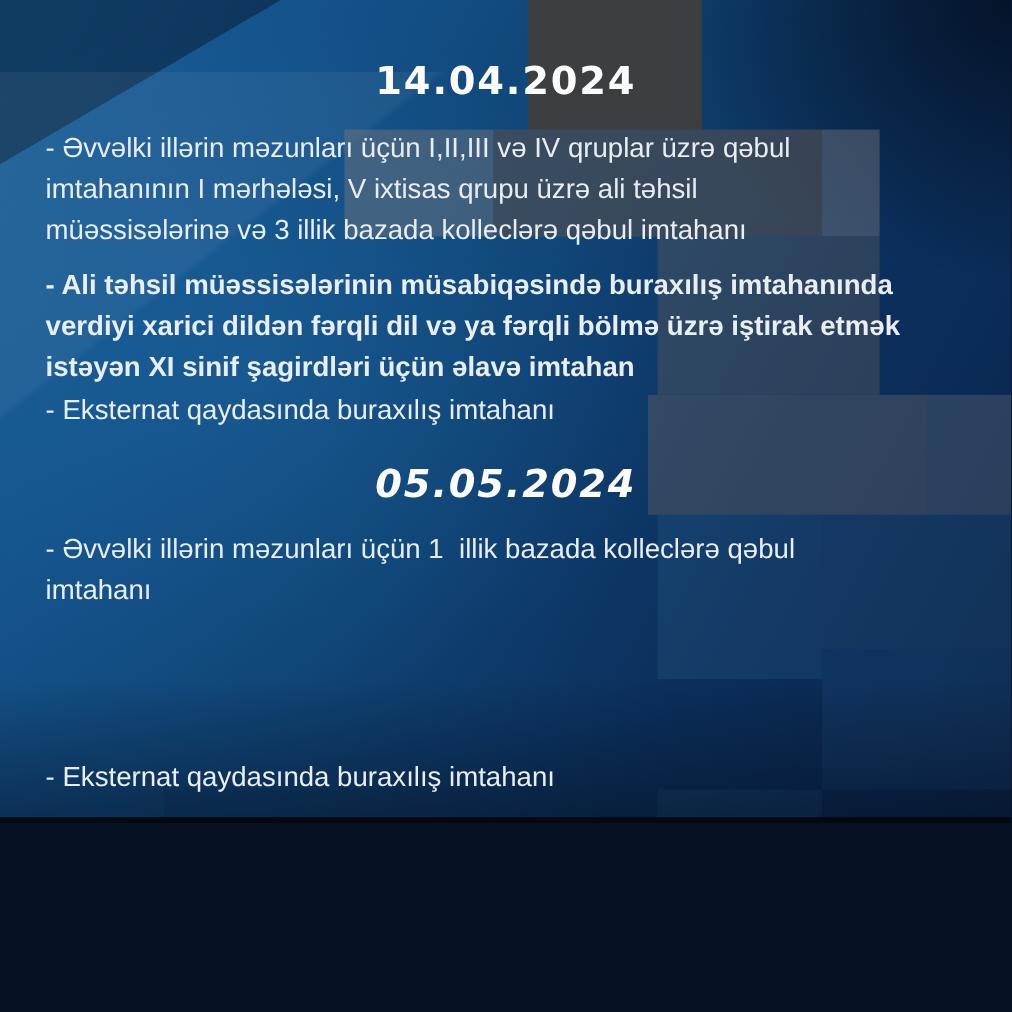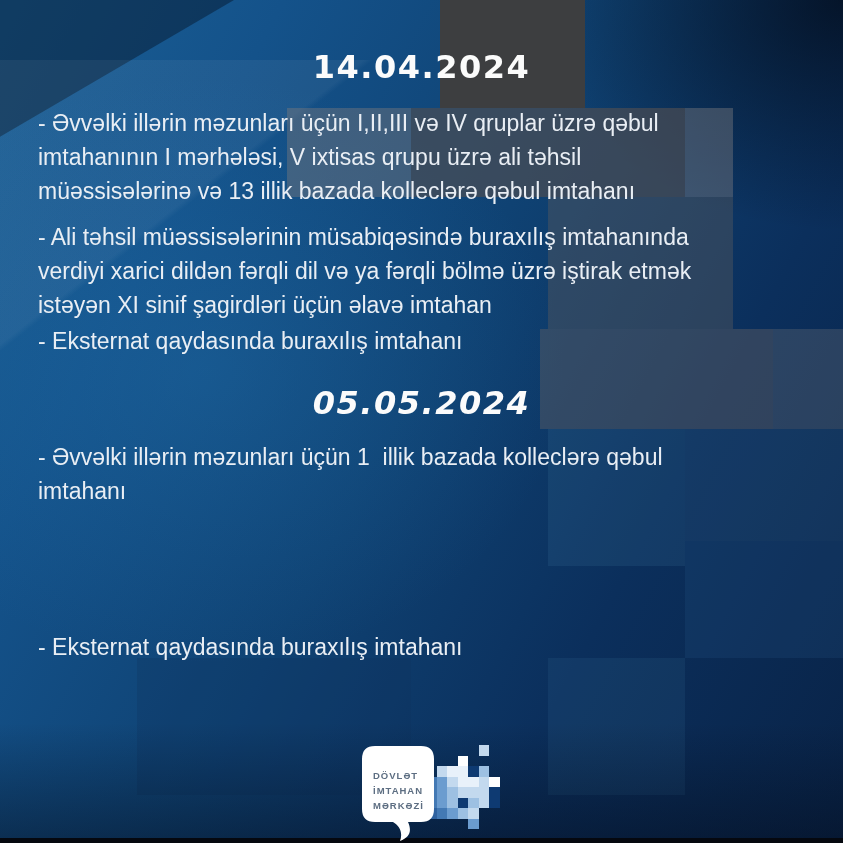--- a/index.html
+++ b/index.html
@@ -1,17 +1,17 @@
 <!DOCTYPE html>
 <html><head>
 <meta charset="utf-8">
 <style>
   html,body{margin:0;padding:0;background:#061124;}
   .canvas{
-    position:relative;width:843px;height:843px;overflow:hidden;
+    position:relative;width:843px;height:686px;overflow:hidden;
     font-family:"Liberation Sans", sans-serif;
     background:
       radial-gradient(520px 420px at 24% 44%, rgba(36,118,178,.30), rgba(36,118,178,0) 70%),
       radial-gradient(560px 420px at 100% 0%, rgba(2,8,20,.72), rgba(2,8,20,0) 55%),
       linear-gradient(118deg,#1a5f95 0%,#14528a 22%,#0f4273 48%,#0b2f5c 72%,#092347 100%);
   }
   .bg-layer{position:absolute;inset:0;z-index:0;}
   .tile{position:absolute;}
   .wedge-dark{
     position:absolute;left:0;top:0;width:300px;height:190px;
@@ -35,21 +35,21 @@
     font-size:32px;letter-spacing:1.5px;color:#fbfbfb;
   }
   .h1-first{top:48px;}
   .h1-second{top:384px;font-style:italic;}
   .para{
     position:absolute;left:38px;width:772px;margin:0;
     font-size:23px;line-height:34px;font-weight:400;
     white-space:pre-wrap;color:#e9eef4;
   }
   .p1{top:106px;}
-  .p2{top:220px;}
+  .p2{top:220px;font-weight:bold;}
   .p3{top:324px;}
   .p4{top:440px;}
   .p5{top:522px;}
   .p6{top:630px;}
 
   .logo{position:absolute;left:360px;top:742px;width:140px;height:110px;z-index:12;}
   .book-grid{
     position:absolute;left:66px;top:3px;z-index:1;
     display:grid;grid-template-columns:repeat(7,10.5px);grid-auto-rows:10.5px;
   }
@@ -83,21 +83,21 @@
     <div class="bottom-shade"></div>
     <div class="bottom-bar"></div>
   </div>
 
   <div class="content">
 
     <h1 class="date-heading h1-first">14.04.2024</h1>
 
     <p class="para p1">- Əvvəlki illərin məzunları üçün I,II,III və IV qruplar üzrə qəbul
 imtahanının I mərhələsi, V ixtisas qrupu üzrə ali təhsil
-müəssisələrinə və 13 illik bazada kolleclərə qəbul imtahanı</p>
+müəssisələrinə və 3 illik bazada kolleclərə qəbul imtahanı</p>
     <p class="para p2">- Ali təhsil müəssisələrinin müsabiqəsində buraxılış imtahanında
 verdiyi xarici dildən fərqli dil və ya fərqli bölmə üzrə iştirak etmək
 istəyən XI sinif şagirdləri üçün əlavə imtahan</p>
     <p class="para p3">- Eksternat qaydasında buraxılış imtahanı</p>
 
     <h1 class="date-heading h1-second">05.05.2024</h1>
 
     <p class="para p4">- Əvvəlki illərin məzunları üçün 1  illik bazada kolleclərə qəbul
 imtahanı</p>
     <p class="para p6">- Eksternat qaydasında buraxılış imtahanı</p>

